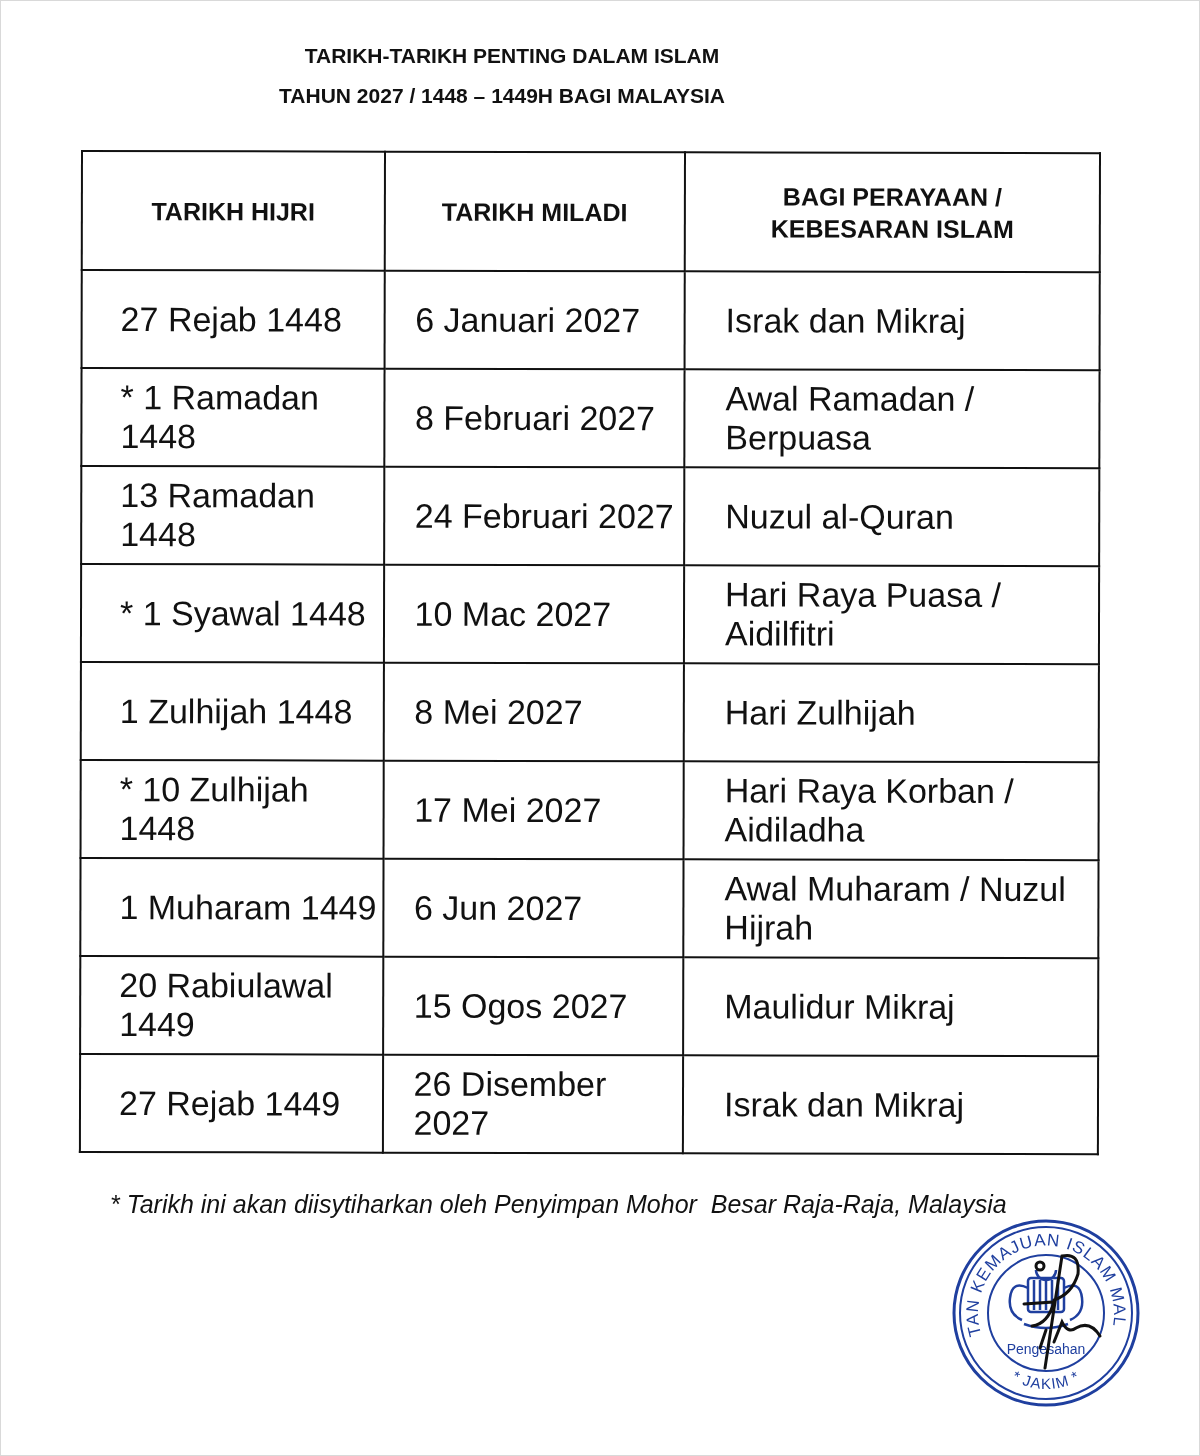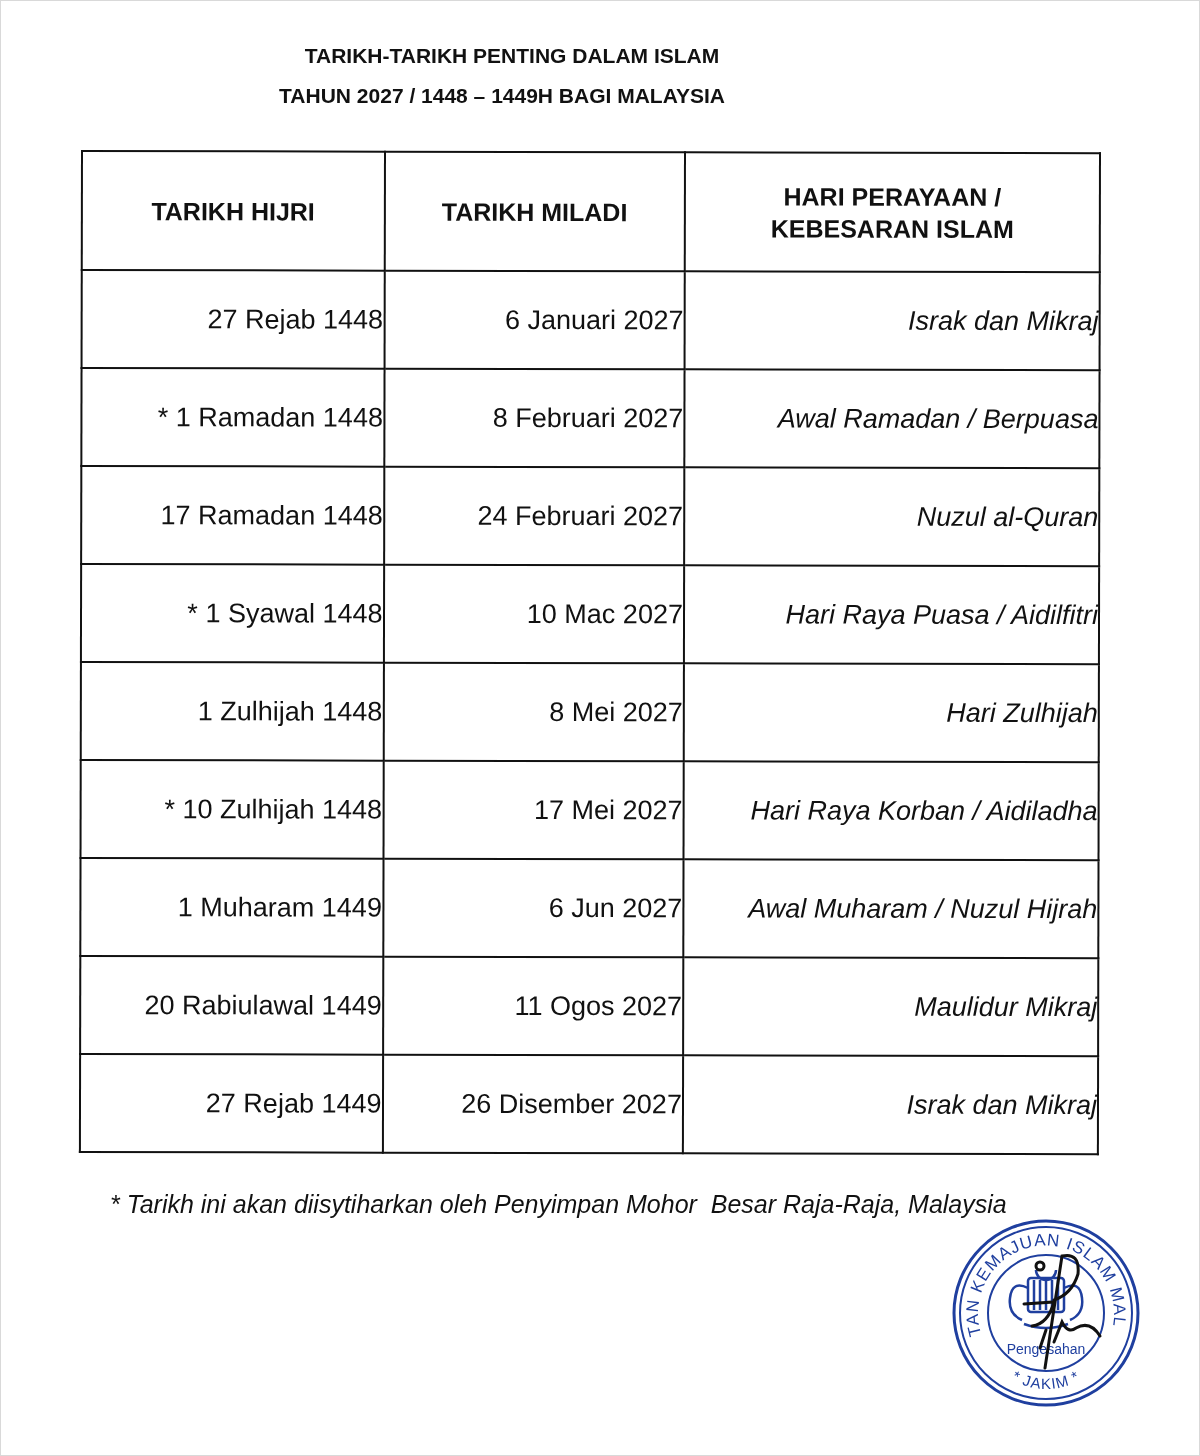--- a/index.html
+++ b/index.html
@@ -24,35 +24,34 @@
     .title.l2 { top: 78px; left: -10px; }
     table.dates {
       position: absolute; left: 81px; top: 150px;
       width: 1020px;
       border-collapse: collapse;
       transform: rotate(0.12deg);
       transform-origin: top left;
     }
     table.dates td, table.dates th {
       border: 2px solid #111111;
-      font-size: 27px;
+      font-size: 34px;
       padding: 0;
       vertical-align: middle;
-      text-align: right;
     }
     table.dates th {
       height: 117px; font-weight: bold; text-align: center; font-size: 25px; line-height: 32px;
     }
     table.dates td { height: 96px; }
     col.c1 { width: 303px; }
     col.c2 { width: 301px; }
     col.c3 { width: 416px; }
     td.c1 { padding-left: 38px !important; }
     td.c2 { padding-left: 30px !important; margin-left: 22px; }
-    td.c3 { padding-left: 40px !important; font-style: italic; }
+    td.c3 { padding-left: 40px !important; }
     .footnote {
       position: absolute; left: 110px; top: 1190px;
       font-size: 25px; white-space: pre; font-style: italic;
     }
     .stamp {
       position: absolute; left: 950px; top: 1218px; width: 192px; height: 190px;
     }
   </style>
 </head>
 <body>
@@ -66,38 +65,38 @@
   <colgroup>
       <col class="c1">
       <col class="c2">
       <col class="c3">
     </colgroup>
   <thead>
     <tr>
       <th>TARIKH HIJRI</th>
       <th>TARIKH MILADI</th>
       <th>
-        <div>HARI PERAYAAN /</div>
+        <div>BAGI PERAYAAN /</div>
         <div>KEBESARAN ISLAM</div>
       </th>
     </tr>
   </thead>
   <tbody>
     <tr>
       <td class="c1">27 Rejab 1448</td>
       <td class="c2">6 Januari 2027</td>
       <td class="c3">Israk dan Mikraj</td>
     </tr>
     <tr>
       <td class="c1">* 1 Ramadan 1448</td>
       <td class="c2">8 Februari 2027</td>
       <td class="c3">Awal Ramadan / Berpuasa</td>
     </tr>
     <tr>
-      <td class="c1">17 Ramadan 1448</td>
+      <td class="c1">13 Ramadan 1448</td>
       <td class="c2">24 Februari 2027</td>
       <td class="c3">Nuzul al-Quran</td>
     </tr>
     <tr>
       <td class="c1">* 1 Syawal 1448</td>
       <td class="c2">10 Mac 2027</td>
       <td class="c3">Hari Raya Puasa / Aidilfitri</td>
     </tr>
     <tr>
       <td class="c1">1 Zulhijah 1448</td>
@@ -109,21 +108,21 @@
       <td class="c2">17 Mei 2027</td>
       <td class="c3">Hari Raya Korban / Aidiladha</td>
     </tr>
     <tr>
       <td class="c1">1 Muharam 1449</td>
       <td class="c2">6 Jun 2027</td>
       <td class="c3">Awal Muharam / Nuzul Hijrah</td>
     </tr>
     <tr>
       <td class="c1">20 Rabiulawal 1449</td>
-      <td class="c2">11 Ogos 2027</td>
+      <td class="c2">15 Ogos 2027</td>
       <td class="c3">Maulidur Mikraj</td>
     </tr>
     <tr>
       <td class="c1">27 Rejab 1449</td>
       <td class="c2">26 Disember 2027</td>
       <td class="c3">Israk dan Mikraj</td>
     </tr>
   </tbody>
 </table>
 

